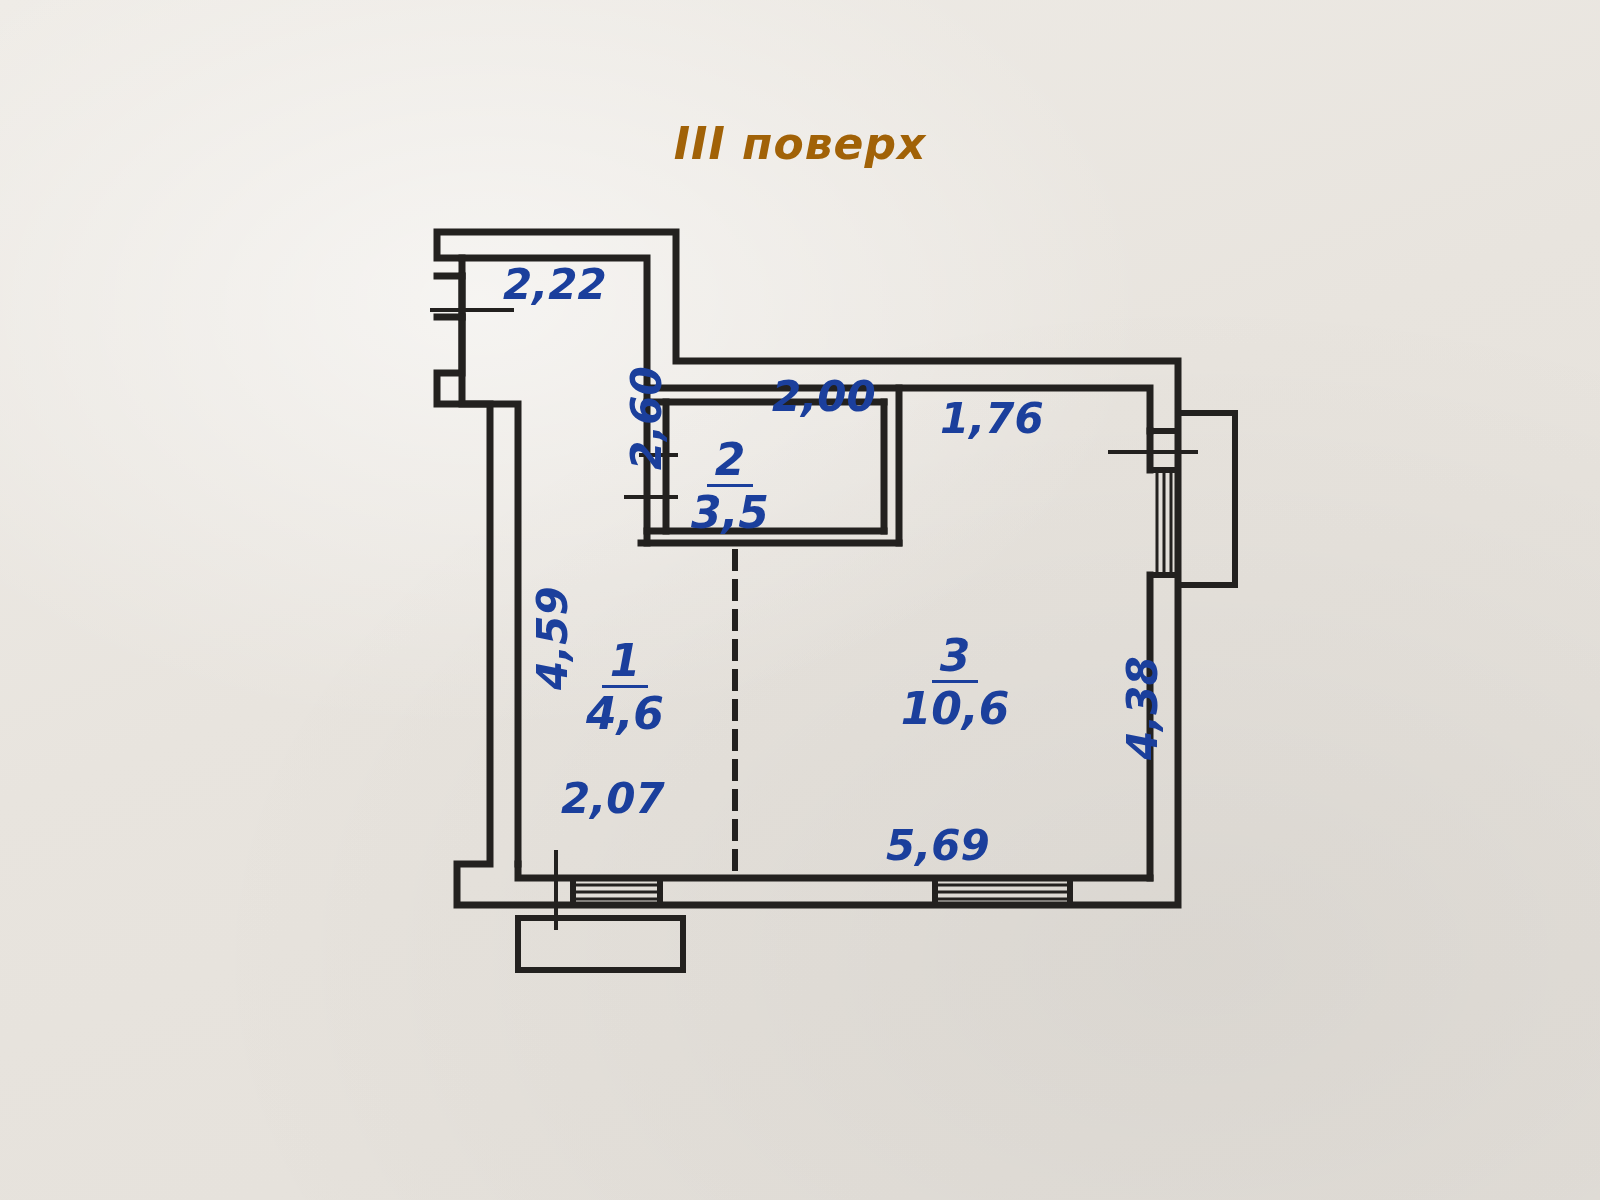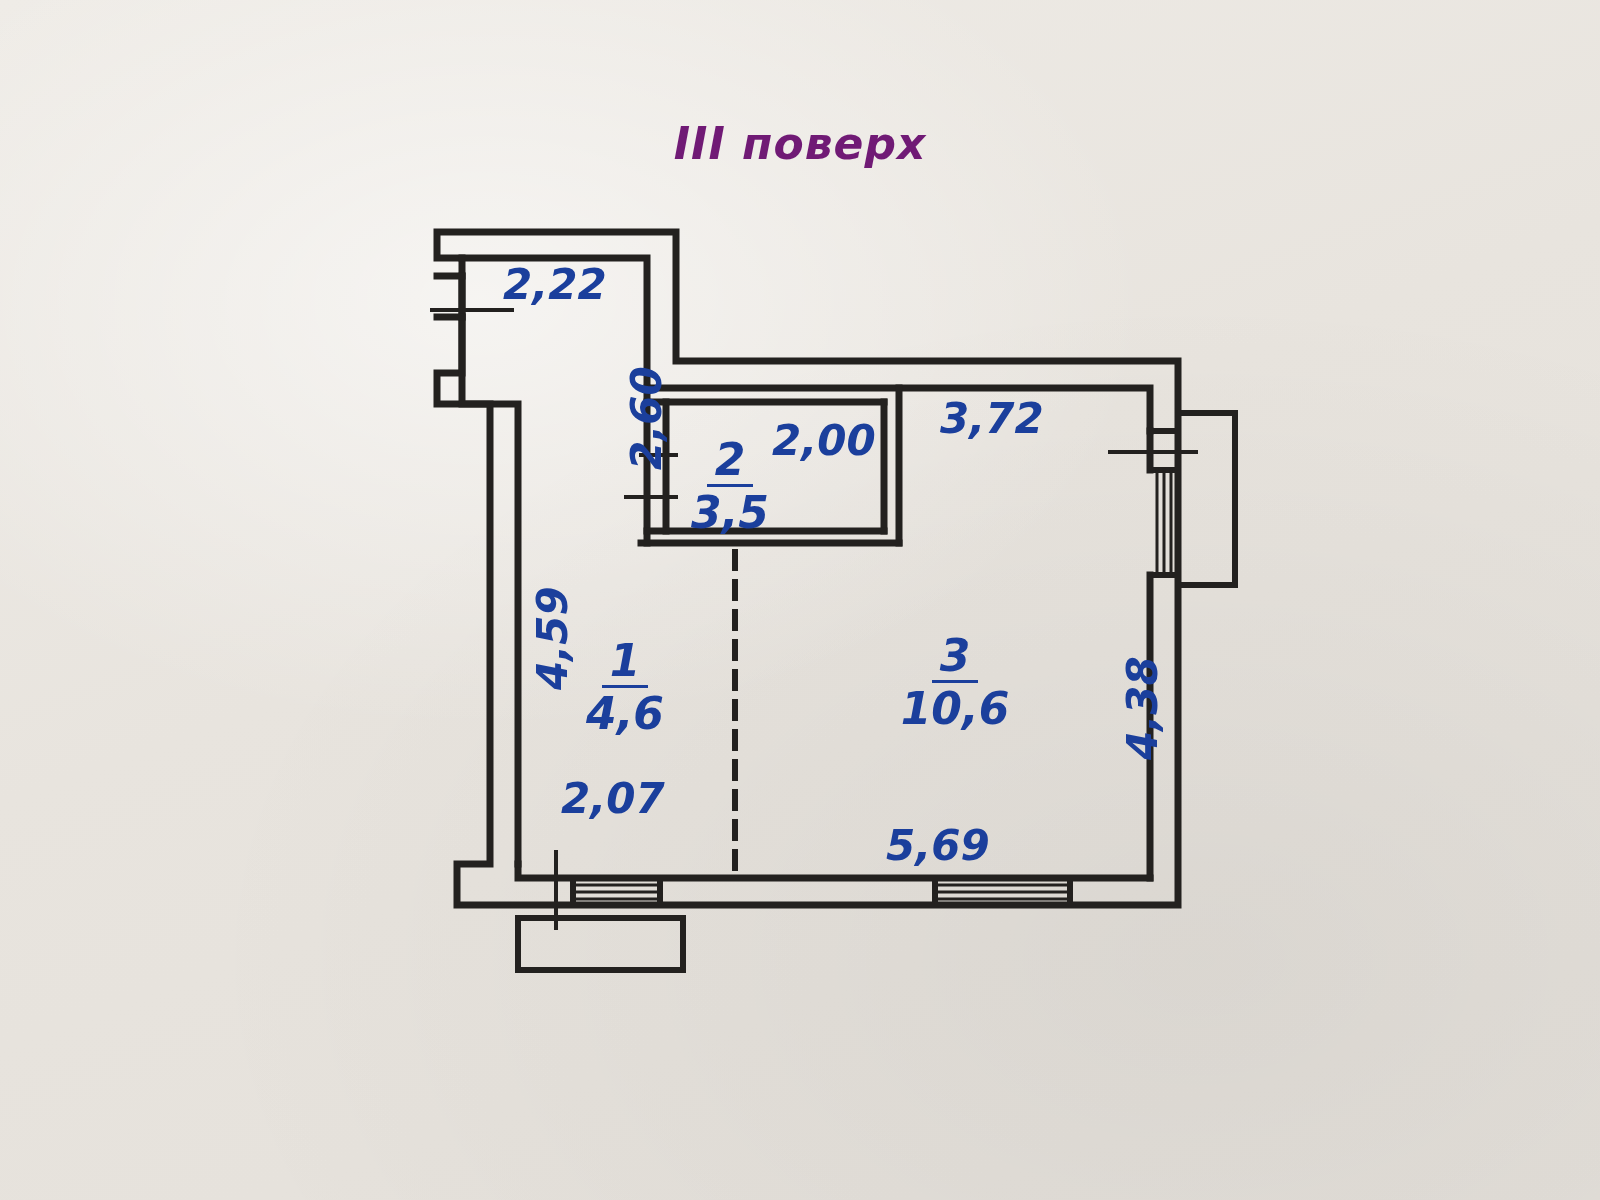--- a/index.html
+++ b/index.html
@@ -24,21 +24,21 @@
       radial-gradient(ellipse 90% 80% at 75% 80%, rgba(0,0,0,0.05) 0%, rgba(0,0,0,0) 70%),
       linear-gradient(160deg, #efece7 0%, #e8e4de 45%, #e4e0da 100%);
     pointer-events: none;
   }
   #plan-title {
     position: absolute;
     left: 0;
     top: 118;
     width: 1600px;
     text-align: center;
-    color: #701a75;
+    color: #a16207;
     font-style: italic;
     font-weight: bold;
     font-size: 44px;
     letter-spacing: 1px;
     font-family: "DejaVu Sans", sans-serif;
   }
   #plan-svg {
     position: absolute;
     left: 0;
     top: 0;
@@ -170,23 +170,23 @@
 
         <line x1="556" y1="852" x2="556" y2="928"></line>
       </g>
     </g>
   </svg>
 
   <div class="dim-label" style="left:503px; top:264px;">2,22</div>
 
   <div class="dim-label dim-vert" style="left:626px; top:470px;">2,60</div>
 
-  <div class="dim-label" style="left:772px; top:420px;">2,00</div>
-
-  <div class="dim-label" style="left:940px; top:398px;">3,72</div>
+  <div class="dim-label" style="left:772px; top:376px;">2,00</div>
+
+  <div class="dim-label" style="left:940px; top:398px;">1,76</div>
 
   <div class="dim-label dim-vert" style="left:532px; top:690px;">4,59</div>
 
   <div class="dim-label dim-vert" style="left:1122px; top:760px;">4,38</div>
 
   <div class="dim-label" style="left:561px; top:778px;">2,07</div>
 
   <div class="dim-label" style="left:886px; top:825px;">5,69</div>
 
   <div class="room-tag" style="left:565px; top:638px; width:120px;">

